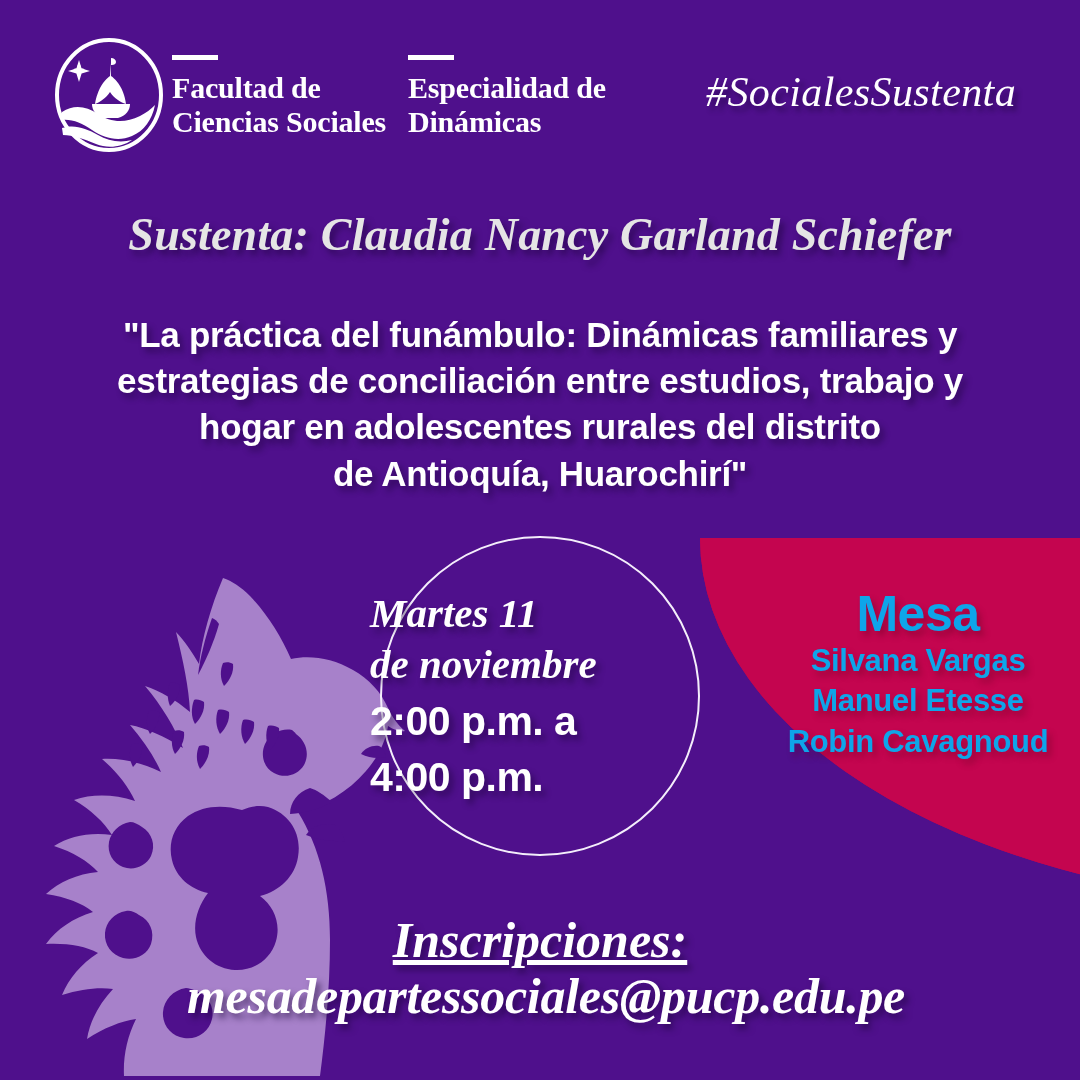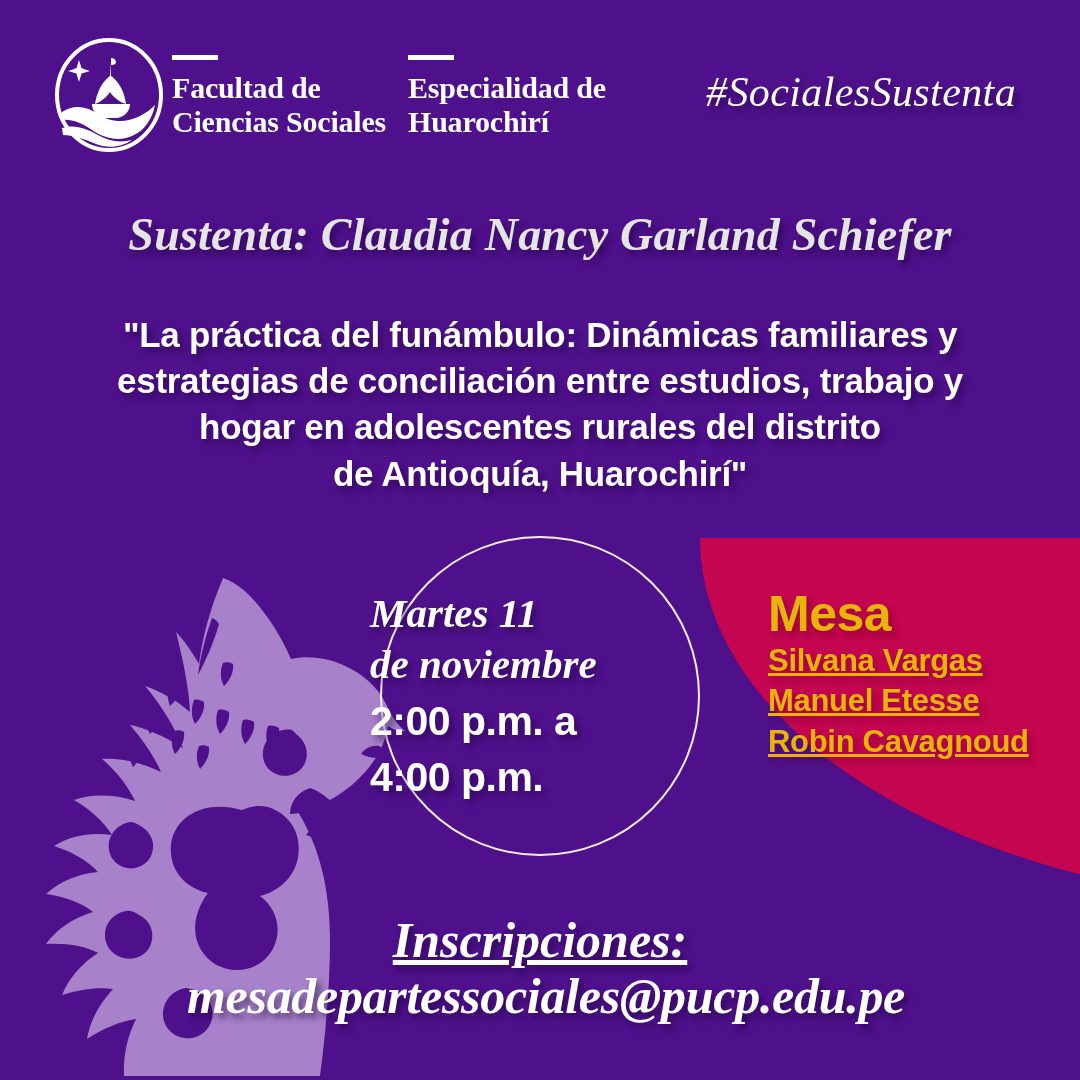--- a/index.html
+++ b/index.html
@@ -164,38 +164,38 @@
     line-height: 1.28;
     letter-spacing: -0.5px;
   }
 
   
   .mesa {
     position: absolute;
     right: 12px;
     top: 588px;
     width: 300px;
-    color: #eab308;
+    text-align: center;
+    color: #0ea5e9;
     text-shadow: 4px 5px 6px rgba(90,0,30,0.38);
   }
   .mesa-title {
     font-family: "Liberation Sans", sans-serif;
     font-weight: 700;
     font-size: 50px;
     line-height: 1.05;
     letter-spacing: -0.5px;
   }
   .mesa-name {
     font-family: "Liberation Sans", sans-serif;
     font-weight: 700;
     font-size: 31px;
     line-height: 1.32;
     letter-spacing: -0.3px;
     white-space: nowrap;
-    text-decoration: underline;
   }
 
   
   .inscripciones {
     position: absolute;
     left: 0;
     top: 912px;
     width: 1080px;
     text-align: center;
     color: #ffffff;
@@ -326,21 +326,21 @@
 
     <div class="brand-block" id="brand-faculty">
       <div class="brand-rule"></div>
       <div class="brand-line">Facultad de</div>
       <div class="brand-line">Ciencias Sociales</div>
     </div>
 
     <div class="brand-block" id="brand-specialty">
       <div class="brand-rule"></div>
       <div class="brand-line">Especialidad de</div>
-      <div class="brand-line">Huarochirí</div>
+      <div class="brand-line">Dinámicas</div>
     </div>
 
     <div class="hashtag">#SocialesSustenta</div>
   </div>
 
   <div class="sustenta">Sustenta: Claudia Nancy Garland Schiefer</div>
 
   <div class="thesis-title">
     <div>"La práctica del funámbulo: Dinámicas familiares y</div>
     <div>estrategias de conciliación entre estudios, trabajo y</div>

